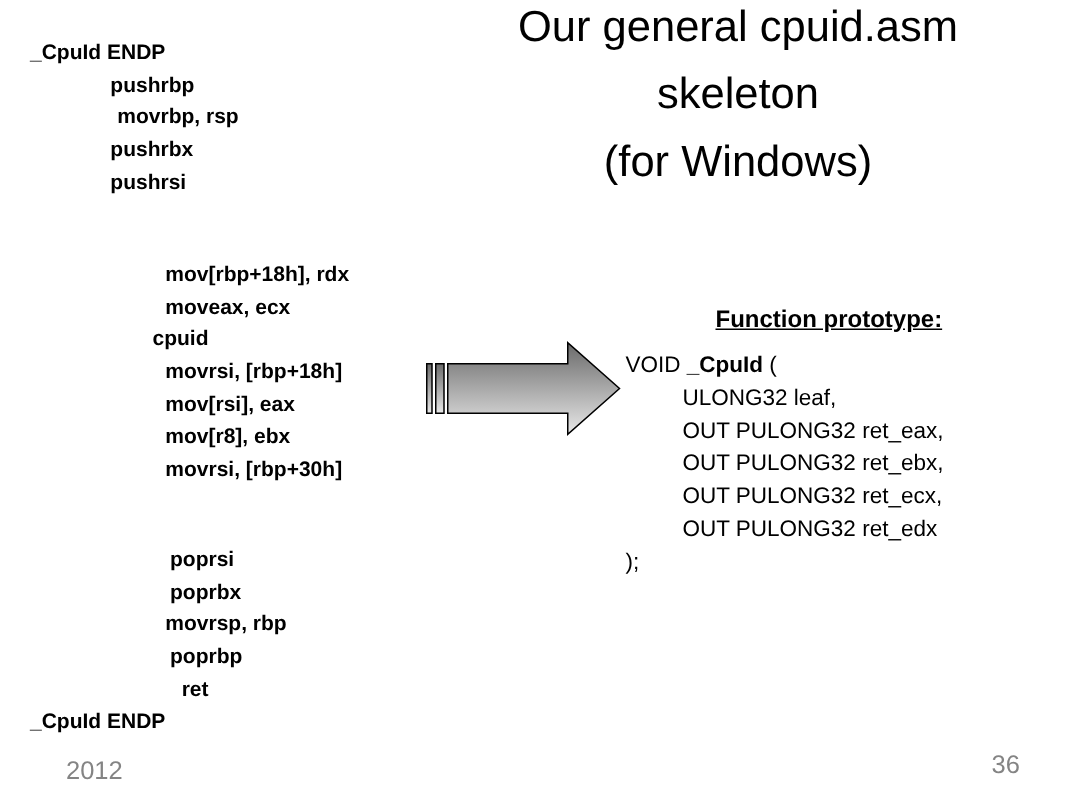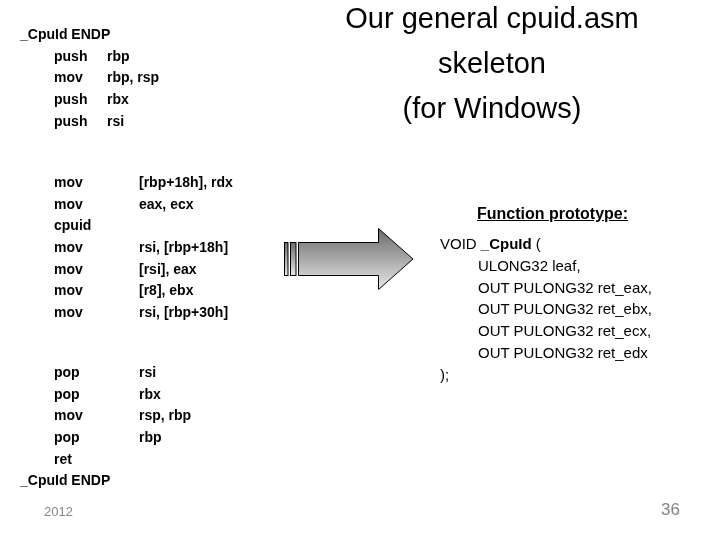--- a/index.html
+++ b/index.html
@@ -13,45 +13,45 @@
   .title {
     position:absolute; left:281px; top:-4px; width:422px;
     text-align:center; font-size:29px; line-height:45px; font-weight:400;
     white-space:nowrap;
   }
 
   
   .asm { position:absolute; left:20px; font-size:14px; font-weight:bold; }
   .asm .line { height:21.7px; line-height:21.7px; white-space:pre; }
   .asm .ins { padding-left:34px; }
-  .asm .mn { display:inline-block; }
+  .asm .mn { display:inline-block;text-align:right; }
   .b1 .mn { width:53px; }
   .b2 .mn, .b3 .mn { width:85px; }
   .b1 { top:24px; }
   .b2 { top:172px; }
   .b3 { top:362px; }
 
   
   .arrow { position:absolute; left:283px; top:227px; width:132px; height:64px; }
 
   
   .proto-heading {
     position:absolute; left:477px; top:205px;
     font-size:16px; font-weight:bold; text-decoration:underline;
     white-space:nowrap;
   }
-  .proto-body { position:absolute; left:440px; top:233px; font-size:15px; }
+  .proto-body { position:absolute; left:417px; top:233px; font-size:15px; }
   .proto-body > div { height:21.8px; line-height:21.8px; white-space:pre; }
   .proto-body .param { padding-left:38px; }
   .proto-name { font-weight:bold; }
 
   
   .footer-year {
     position:absolute; left:44px; top:504px;
-    font-size:13px; color:#848484;
+    font-size:17px; color:#848484;
   }
   .footer-page {
     position:absolute; left:661px; top:500px;
     font-size:17px; color:#848484;
   }
 </style>
 </head>
 <body>
 
 <div class="slide">

